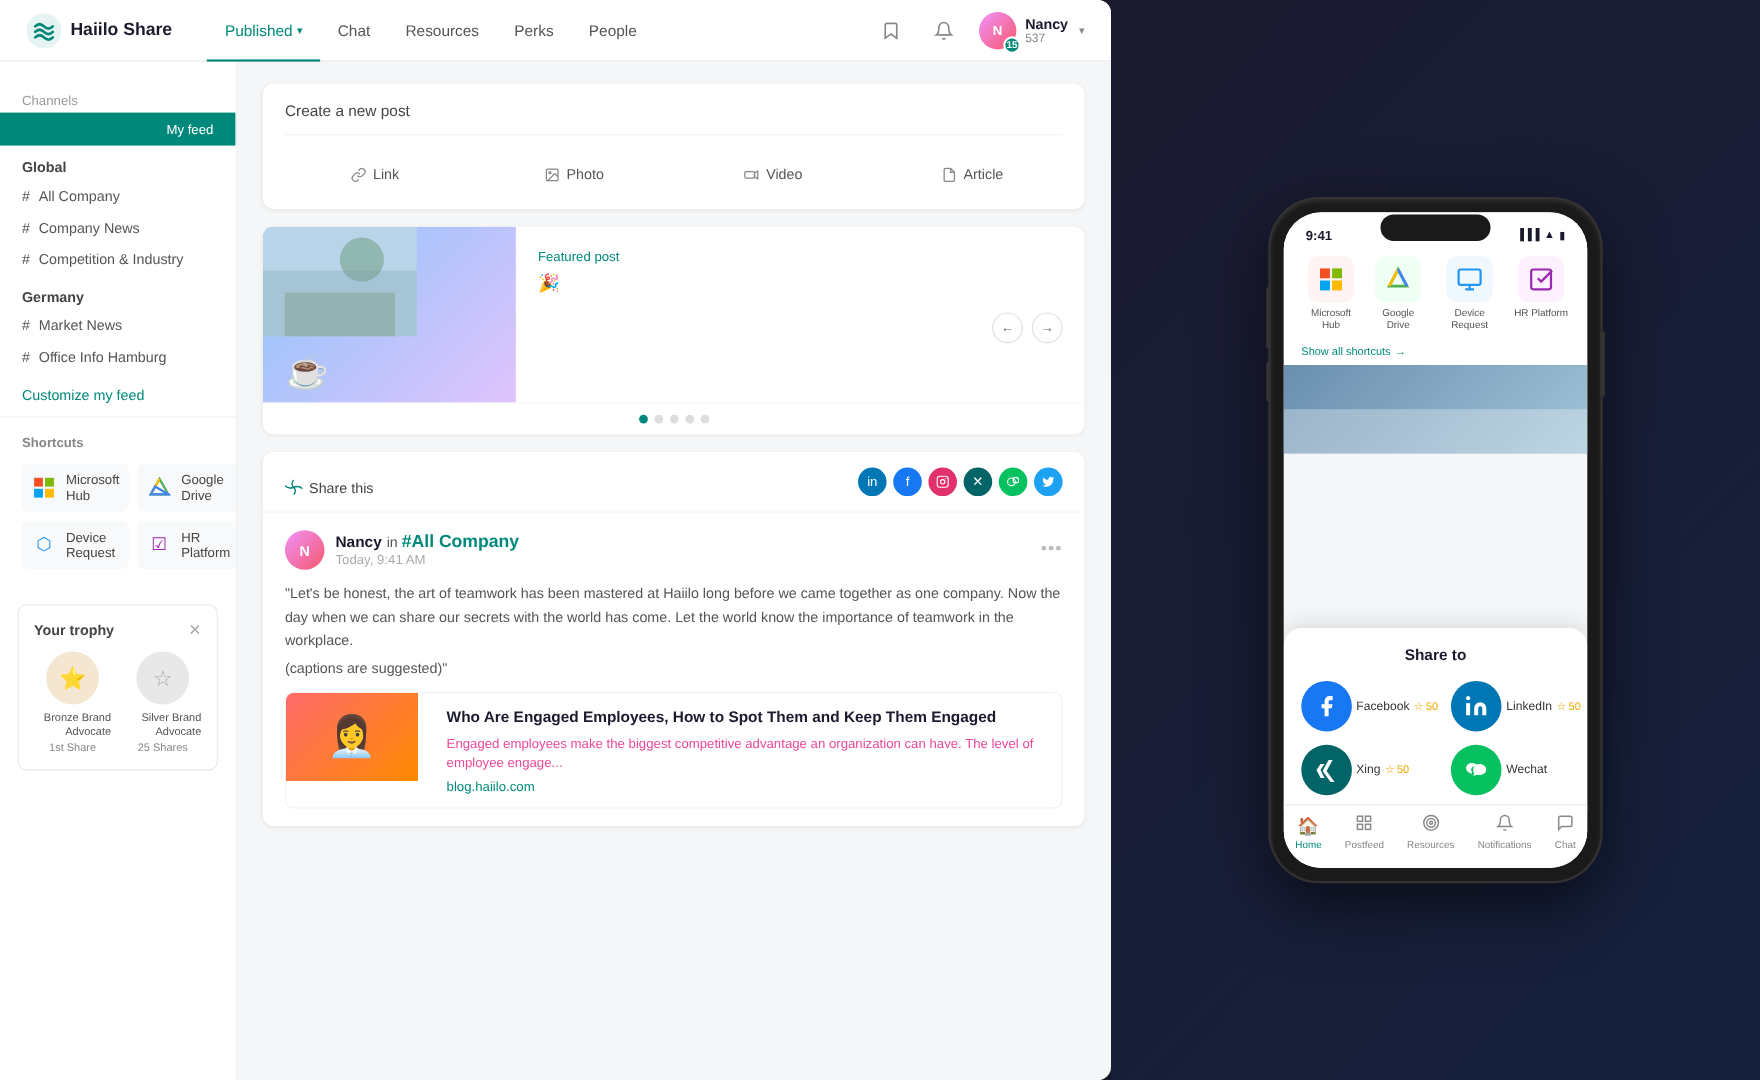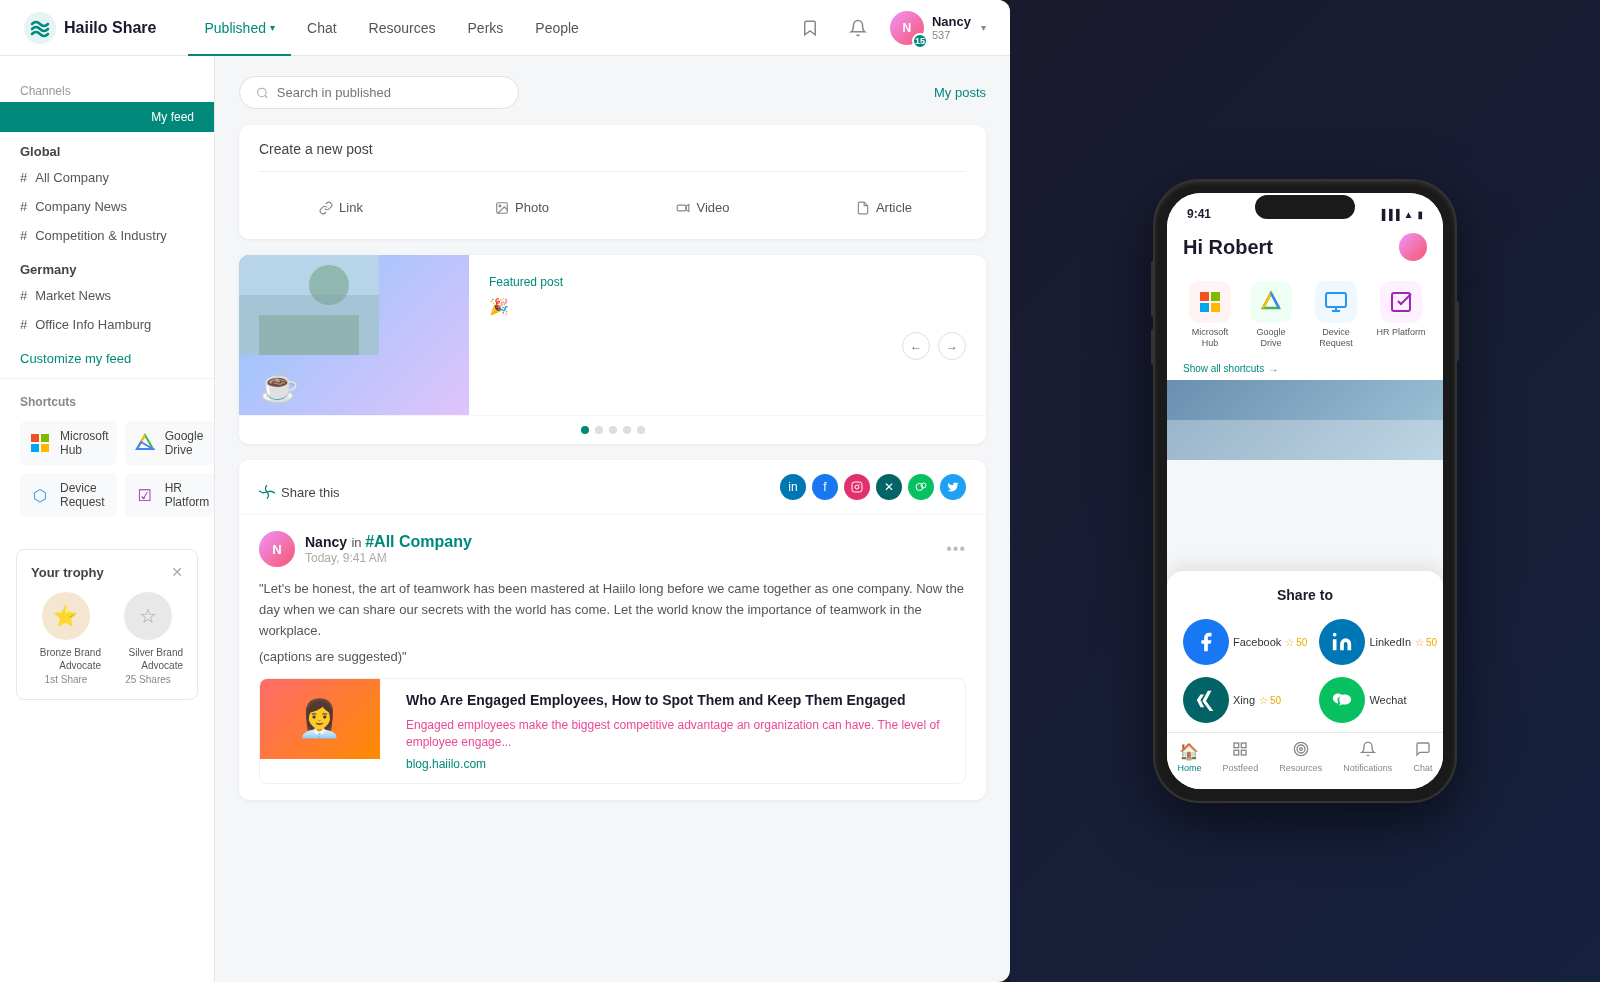--- a/index.html
+++ b/index.html
@@ -1081,30 +1081,20 @@
             <div class="trophy-badge silver">☆</div>
             <div class="trophy-name">Silver Brand Advocate</div>
             <div class="trophy-count">25 Shares</div>
           </div>
         </div>
       </div>
     </aside>
 
     <main class="feed-area">
 
-      <div class="search-bar">
-        <div class="search-input-wrapper">
-          <svg width="14" height="14" viewBox="0 0 24 24" fill="none" stroke="#aaa" stroke-width="2">
-            <circle cx="11" cy="11" r="8"></circle>
-              <path d="M21 21l-4.35-4.35"></path>
-          </svg>
-          <input type="text" placeholder="Search in published" style="">
-        </div>
-        <span class="my-posts-link">My posts</span>
-      </div>
 
       <div class="create-post-card">
         <div class="create-post-title">Create a new post</div>
         <div class="create-post-buttons">
           <div class="create-btn">
             <svg width="14" height="14" viewBox="0 0 24 24" fill="none" stroke="#888" stroke-width="2">
                 <path d="M10 13a5 5 0 0 0 7.54.54l3-3a5 5 0 0 0-7.07-7.07l-1.72 1.71"></path>
                 <path d="M14 11a5 5 0 0 0-7.54-.54l-3 3a5 5 0 0 0 7.07 7.07l1.71-1.71"></path>
               </svg>
             <span>Link</span>
@@ -1248,24 +1238,20 @@
 
       <div class="phone-status-bar">
         <span class="phone-time">9:41</span>
         <div class="phone-icons">
           <span>▐▐▐</span>
           <span>▲</span>
           <span>▮</span>
         </div>
       </div>
 
-      <div class="phone-header">
-        <div class="phone-hi">Hi Robert</div>
-        <div class="phone-user-avatar"></div>
-      </div>
 
       <div class="phone-shortcuts">
         <div class="phone-shortcut">
           <div class="phone-shortcut-icon" style="background:#fff3f3;border-radius:10px;">
             <svg width="24" height="24" viewBox="0 0 24 24">
               <rect x="2" y="2" width="9" height="9" fill="#F25022"></rect>
               <rect x="13" y="2" width="9" height="9" fill="#7FBA00"></rect>
               <rect x="2" y="13" width="9" height="9" fill="#00A4EF"></rect>
               <rect x="13" y="13" width="9" height="9" fill="#FFB900"></rect>
             </svg>

